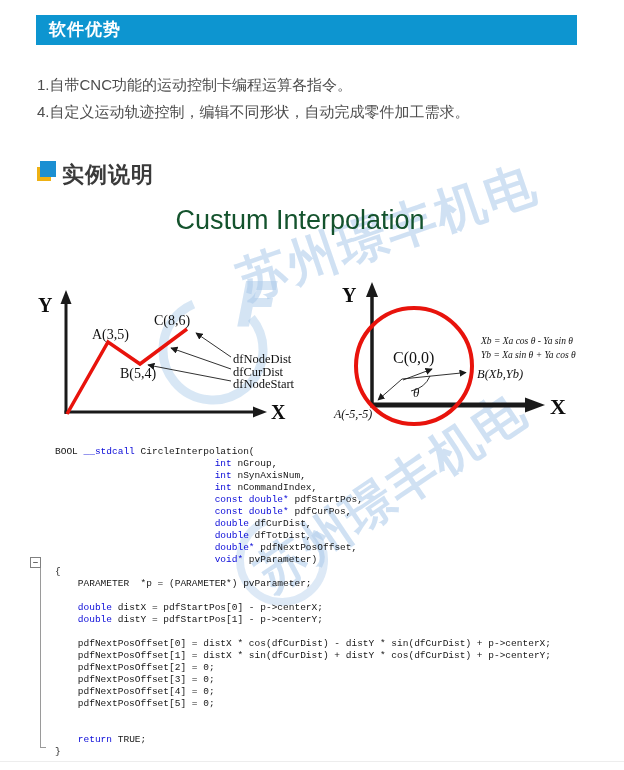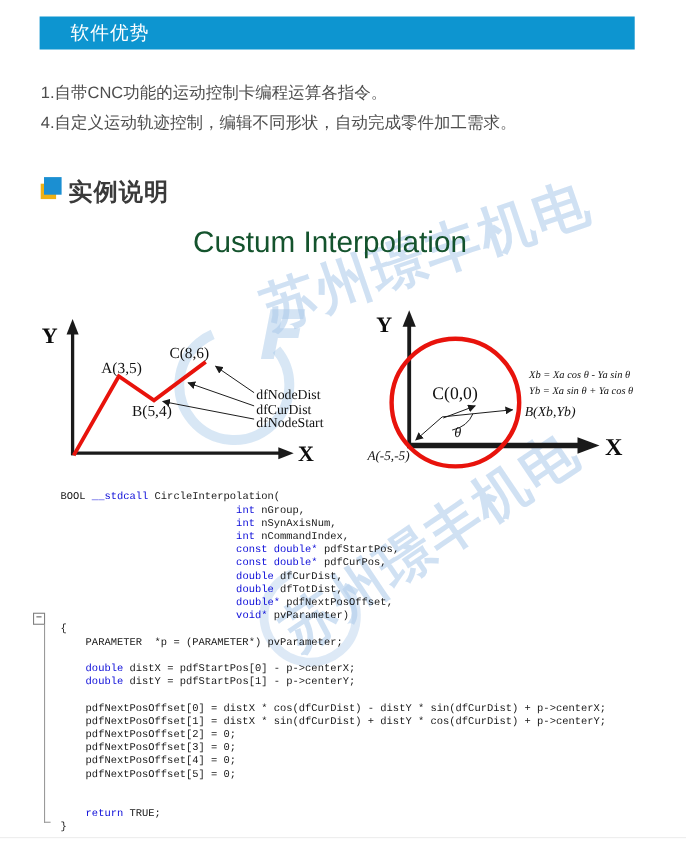--- a/index.html
+++ b/index.html
@@ -4,22 +4,22 @@
 <style>
   html,body{margin:0;padding:0;}
   body{
     width:624px;height:770px;position:relative;overflow:hidden;
     background:#ffffff;
     font-family:"Liberation Sans","DejaVu Sans",sans-serif;
   }
   
   .hdr-bar{
     position:absolute;left:36px;top:15px;width:541px;height:30px;
-    background:#0d95d0;color:#ffffff;font-size:17px;font-weight:normal;
-    line-height:30px;padding-left:28px;box-sizing:border-box;letter-spacing:1px;
+    background:#0d95d0;color:#ffffff;font-size:17px;font-weight:bold;
+    line-height:30px;padding-left:13px;box-sizing:border-box;letter-spacing:1px;
   }
   .bullet{
     position:absolute;left:37px;width:540px;height:18px;
     color:#4d4d4d;font-size:15px;line-height:18px;
   }
   #bullet-1{top:76px;}
   #bullet-2{top:103px;}
   
   .sec-head{position:absolute;left:37px;top:160px;height:20px;}
   .sec-icon{position:absolute;left:0;top:1px;width:20px;height:20px;}

